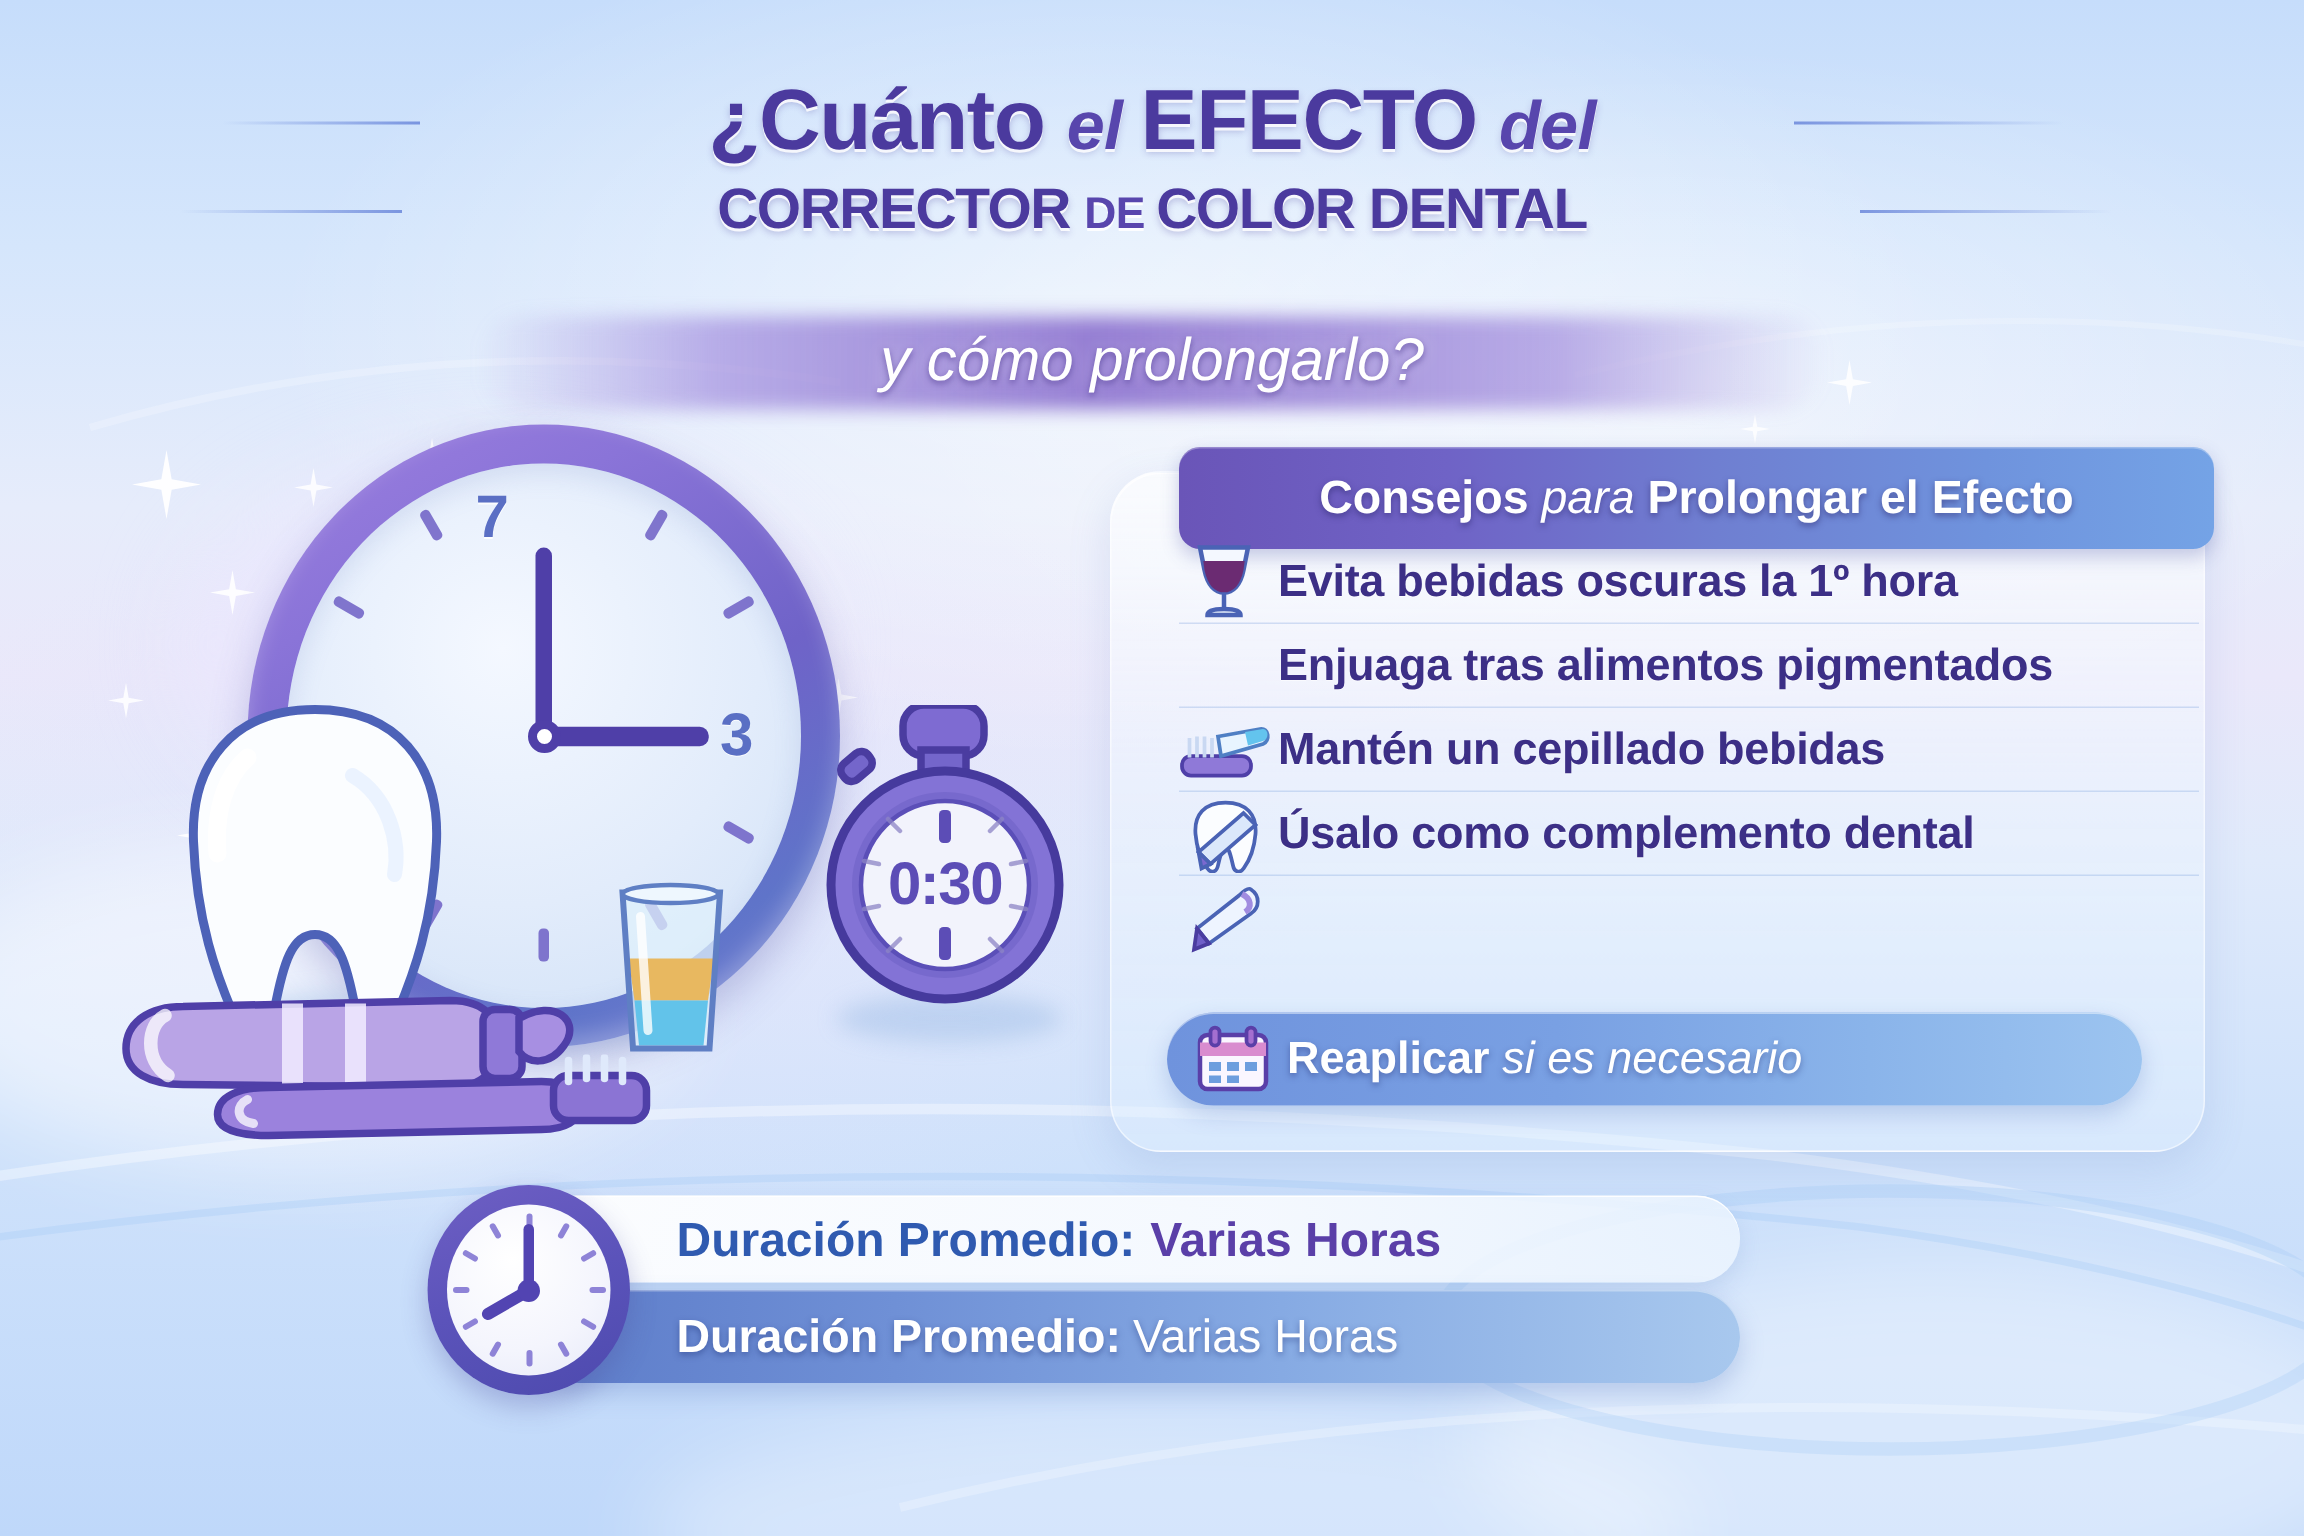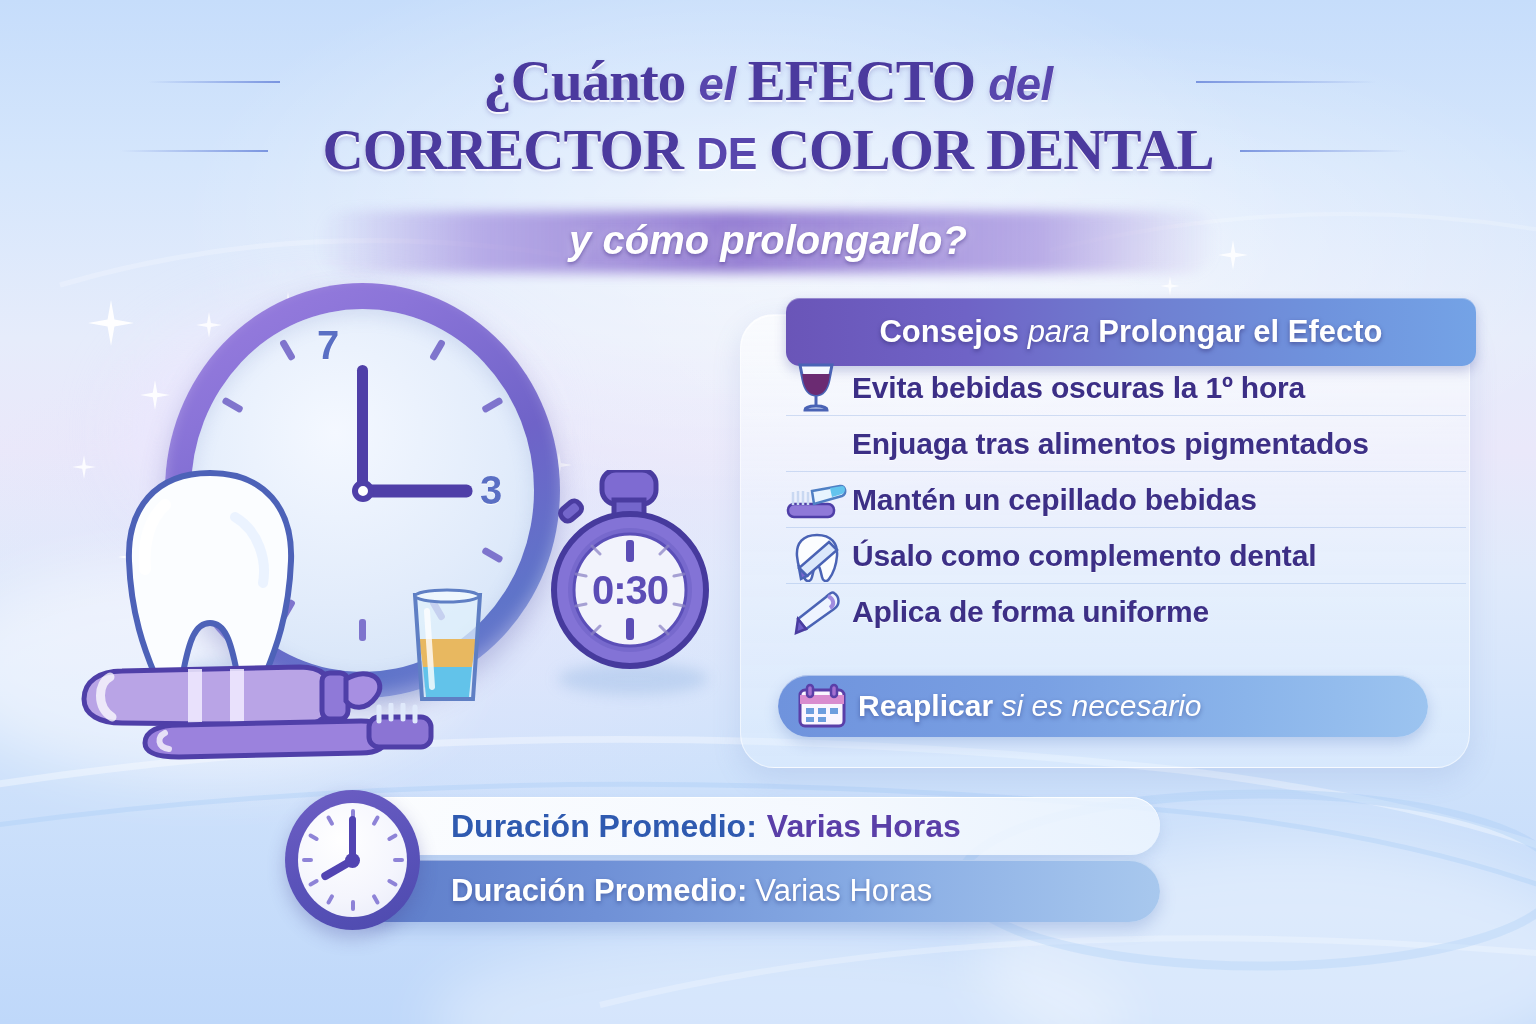--- a/index.html
+++ b/index.html
@@ -18,27 +18,27 @@
   }
   
   .cloud{position:absolute;border-radius:50%;filter:blur(28px);pointer-events:none;}
   .swoosh{position:absolute;pointer-events:none;opacity:.55;}
   .sparkle{position:absolute;pointer-events:none;}
 
   
   #titleWrap{position:absolute;left:0;top:52px;width:1536px;text-align:center;}
   .t-line{position:relative;white-space:nowrap;line-height:1.0;}
   .t1{font-size:57px;letter-spacing:-.5px;}
-  .t2{font-size:57px;letter-spacing:-.5px;margin-top:12px;}
+  .t2{font-size:38px;letter-spacing:-.5px;margin-top:12px;}
   .big{
     font-weight:bold;color:#4b3a9e;
     text-shadow:0 2px 0 rgba(255,255,255,.85), 0 3px 5px rgba(80,70,160,.30);
     font-stretch:condensed;
   }
-  .big.cap{letter-spacing:-1px;font-family:Liberation Serif, serif;}
+  .big.cap{letter-spacing:-1px;}
   .small-it{
     font-style:italic;font-weight:bold;font-size:.80em;color:#5846ad;
     text-shadow:0 2px 0 rgba(255,255,255,.85), 0 3px 5px rgba(80,70,160,.25);
   }
   .smallcap{
     font-weight:bold;font-size:.78em;color:#5846ad;
     text-shadow:0 2px 0 rgba(255,255,255,.85);
   }
   .rule{
     position:absolute;height:2px;top:50%;
@@ -47,21 +47,21 @@
   .rule.right{background:linear-gradient(90deg,rgba(92,122,214,.75),rgba(92,122,214,0));}
 
   
   #subWrap{position:absolute;left:0;top:205px;width:1536px;text-align:center;height:74px;}
   #subBand{
     position:absolute;left:318px;top:6px;width:900px;height:62px;
     background:linear-gradient(90deg,rgba(150,130,220,0) 0%,rgba(143,116,214,.55) 18%,rgba(126,96,200,.80) 46%,rgba(140,112,212,.55) 80%,rgba(150,130,220,0) 100%);
     filter:blur(6px);border-radius:30px;
   }
   #subText{
-    position:relative;font-size:40px;font-style:italic;font-weight:bold;color:#ffffff;
+    position:relative;font-size:40px;font-style:italic;font-weight:normal;color:#ffffff;
     text-shadow:0 2px 4px rgba(60,40,130,.55), 0 0 14px rgba(255,255,255,.35);
     line-height:70px;
   }
 
   
   #illus{position:absolute;left:60px;top:265px;width:690px;height:530px;}
   .shadow-ell{position:absolute;border-radius:50%;background:rgba(120,160,215,.28);filter:blur(7px);}
 
   
   #clock{position:absolute;left:105px;top:18px;width:395px;height:415px;}
@@ -386,21 +386,20 @@
     </div>
 
     <div class="tip-row">
       <div class="tip-icon">
         <svg width="56" height="48" viewBox="0 0 56 48" style="position:absolute;left:2px;top:3px;">
           <path d="M46 4 C52 8 52 16 46 20 L18 40 L10 30 L38 8 C40 6 44 2 46 4 Z" fill="#eef4ff" stroke="#4a63b5" stroke-width="2.5"></path>
           <path d="M10 30 L18 40 L8 44 Z" fill="#6f5fc8" stroke="#4a3ca0" stroke-width="2.5"></path>
           <path d="M40 7 C46 10 47 16 42 19" fill="none" stroke="#a18ce0" stroke-width="4"></path>
         </svg>
       </div>
-      <div class="tip-text">Aplica de forma uniforme</div>
     </div>
   </div>
 
   <div id="reapplyPill">
     <div class="tip-icon">
       <svg width="48" height="46" viewBox="0 0 48 46" style="position:absolute;left:6px;top:3px;">
         <rect x="2" y="7" width="44" height="36" rx="5" fill="#faf6ff" stroke="#5a3fa8" stroke-width="3"></rect>
         <path d="M2 12 h44 v9 h-44 z" fill="#d98ccf"></path>
         <rect x="9" y="2" width="6" height="12" rx="3" fill="#a46fd0" stroke="#5a3fa8" stroke-width="2.5"></rect>
         <rect x="33" y="2" width="6" height="12" rx="3" fill="#a46fd0" stroke="#5a3fa8" stroke-width="2.5"></rect>

